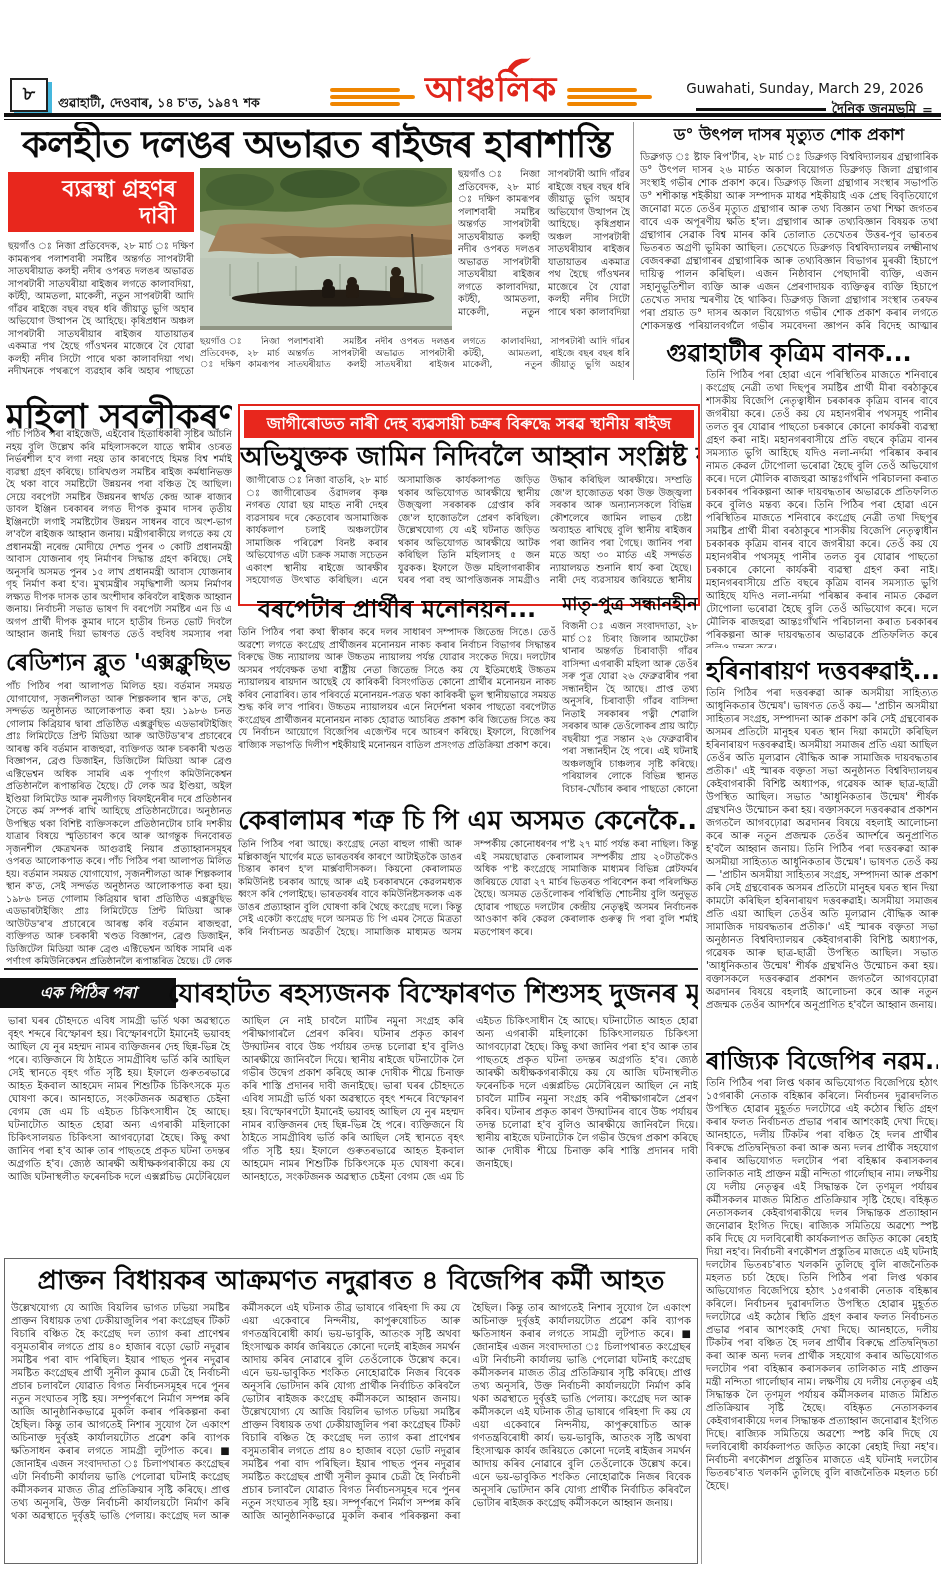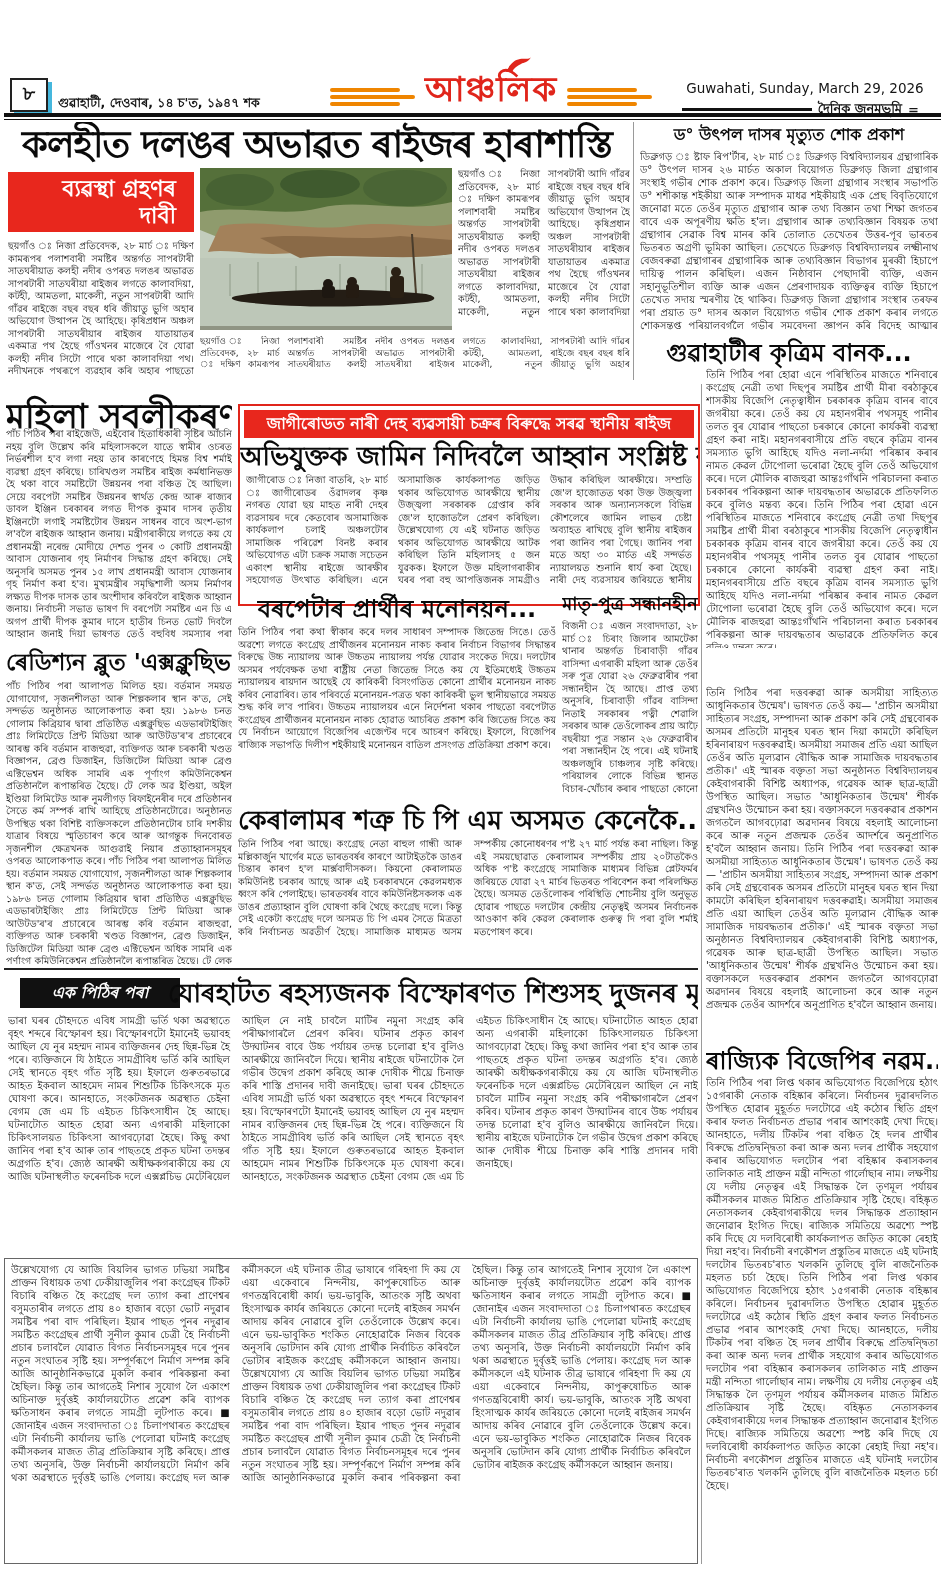--- a/index.html
+++ b/index.html
@@ -55,21 +55,21 @@
       <span class="logo-text">আঞ্চলিক</span>
     </div>
     <div class="stripes">
       <div style="width:70px;"></div>
         <div style="width:85px;"></div>
         <div style="width:70px;"></div>
     </div>
   </div>
 
   <div class="abs date-en" style="right:10px;top:80px;width:260px;">Guwahati, Sunday, March 29, 2026</div>
-  <div class="abs masthead-row" style="right:26px;top:99px;width:300px;">
+  <div class="abs masthead-row" style="right:12px;top:99px;width:300px;">
     <div class="masthead-dash"></div>
     <span>দৈনিক জনমভূমি</span>
     <span>=</span>
   </div>
 
   <div class="abs double-rule-a" style="left:4px;top:113px;width:937px;"></div>
   <div class="abs double-rule-b" style="left:4px;top:118.5px;width:937px;"></div>
 
   <div class="abs hl" style="left:5px;top:122px;width:624px;font-size:37px;line-height:46px;letter-spacing:-1px;">কলহীত দলঙৰ অভাৱত ৰাইজৰ হাৰাশাস্তি</div>
 
@@ -134,28 +134,30 @@
 
   <div class="abs hl" style="left:238px;top:590px;width:318px;font-size:24px;">বৰপেটাৰ প্ৰাৰ্থীৰ মনোনয়ন...</div>
   <div class="abs body-text body-sm" style="left:238px;top:626px;width:318px;height:168px;">তিনি পিঠিৰ পৰা  কথা স্বীকাৰ কৰে দলৰ সাধাৰণ সম্পাদক জিতেন্দ্ৰ সিঙে। তেওঁ অৱশ্যে লগতে কংগ্ৰেছ প্ৰাৰ্থীজনৰ মনোনয়ন নাকচ কৰাৰ নিৰ্বাচন বিভাগৰ সিদ্ধান্তৰ বিৰুদ্ধে উচ্চ ন্যায়ালয় আৰু উচ্চতম ন্যায়ালয় পৰ্যন্ত যোৱাৰ সংকেত দিয়ে। দলটোৰ অসমৰ পৰ্যবেক্ষক তথা ৰাষ্ট্ৰীয় নেতা জিতেন্দ্ৰ সিঙে কয় যে ইতিমধ্যেই উচ্চতম ন্যায়ালয়ৰ ৰায়দান আছেই যে কাৰিকৰী বিসংগতিত কোনো প্ৰাৰ্থীৰ মনোনয়ন নাকচ কৰিব নোৱাৰিব। তাৰ পৰিবৰ্তে মনোনয়ন-পত্ৰত থকা কাৰিকৰী ভুল স্থানীয়ভাৱে সময়ত শুদ্ধ কৰি ল'ব পাৰিব। উচ্চতম ন্যায়ালয়ৰ এনে নিৰ্দেশনা থকাৰ পাছতো বৰপেটাত কংগ্ৰেছৰ প্ৰাৰ্থীজনৰ মনোনয়ন নাকচ হোৱাত আচৰিত প্ৰকাশ কৰি জিতেন্দ্ৰ সিঙে কয় যে নিৰ্বাচন আয়োগে বিজেপিৰ এজেণ্টৰ দৰে আচৰণ কৰিছে। ইফালে, বিজেপিৰ ৰাজ্যিক সভাপতি দিলীপ শইকীয়াই মনোনয়ন বাতিল প্ৰসংগত প্ৰতিক্ৰিয়া প্ৰকাশ কৰে।</div>
 
   <div class="abs hl" style="left:562px;top:590px;width:136px;font-size:18px;">মাতৃ-পুত্ৰ সন্ধানহীন</div>
   <div class="abs body-text body-sm" style="left:562px;top:620px;width:136px;height:174px;">বিজনী ঃ এজন সংবাদদাতা, ২৮ মাৰ্চ ঃ চিৰাং জিলাৰ আমটেকা থানাৰ অন্তৰ্গত চিৰাবাড়ী গাঁৱৰ বাসিন্দা এগৰাকী মহিলা আৰু তেওঁৰ সৰু পুত্ৰ যোৱা ২৬ ফেব্ৰুৱাৰীৰ পৰা সন্ধানহীন হৈ আছে। প্ৰাপ্ত তথ্য অনুসৰি, চিৰাবাড়ী গাঁৱৰ বাসিন্দা নিতাই সৰকাৰৰ পত্নী শেৱালি সৰকাৰ আৰু তেওঁলোকৰ প্ৰায় আঢ়ৈ বছৰীয়া পুত্ৰ সন্তান ২৬ ফেব্ৰুৱাৰীৰ পৰা সন্ধানহীন হৈ পৰে। এই ঘটনাই অঞ্চলজুৰি চাঞ্চল্যৰ সৃষ্টি কৰিছে। পৰিয়ালৰ লোকে বিভিন্ন স্থানত বিচাৰ-খোঁচাৰ কৰাৰ পাছতো কোনো সন্ধান লাভ নকৰাত আমটেকা থানাত এজাহাৰ দাখিল কৰিছে।</div>
 
   <div class="abs hl" style="left:238px;top:800px;width:460px;font-size:26px;">কেৰালামৰ শত্ৰু চি পি এম অসমত কেনেকৈ...</div>
   <div class="abs body-text body-sm" style="left:238px;top:838px;width:460px;height:126px;column-count:2;column-gap:12px;">তিনি পিঠিৰ পৰা  আছে। কংগ্ৰেছ নেতা ৰাহুল গান্ধী আৰু মল্লিকাৰ্জুন খাৰ্গেৰ মতে ভাৰতবৰ্ষৰ কাৰণে আটাইতকৈ ডাঙৰ চিন্তাৰ কাৰণ হ'ল মাৰ্ক্সবাদীসকল। কিয়নো কেৰালামত কমিউনিষ্ট চৰকাৰ আছে আৰু এই চৰকাৰখনে কেৱলমধ্যক ধ্বংস কৰি পেলাইছে। ভাৰতবৰ্ষৰ বাবে কমিউনিষ্টসকলক এক ডাঙৰ প্ৰত্যাহ্বান বুলি ঘোষণা কৰি থৈছে কংগ্ৰেছ দলে। কিন্তু সেই একেটা কংগ্ৰেছ দলে অসমত চি পি এমৰ সৈতে মিত্ৰতা কৰি নিৰ্বাচনত অৱতীৰ্ণ হৈছে। সামাজিক মাধ্যমত অসম সম্পৰ্কীয় কোনোধৰণৰ প'ষ্ট ২৭ মাৰ্চ পৰ্যন্ত কৰা নাছিল। কিন্তু এই সময়ছোৱাত কেৰালামৰ সম্পৰ্কীয় প্ৰায় ২০টাতকৈও অধিক প'ষ্ট কংগ্ৰেছে সামাজিক মাধ্যমৰ বিভিন্ন প্লেটফৰ্মৰ জৰিয়তে যোৱা ২৭ মাৰ্চৰ ভিতৰত পৰিবেশন কৰা পৰিলক্ষিত হৈছে। অসমত তেওঁলোকৰ পৰিস্থিতি শোচনীয় বুলি অনুভূত হোৱাৰ পাছতে দলটোৰ কেন্দ্ৰীয় নেতৃত্বই অসমৰ নিৰ্বাচনক আওকাণ কৰি কেৱল কেৰালাক গুৰুত্ব দি পৰা বুলি শৰ্মাই মতপোষণ কৰে।</div>
 
+  <div class="abs hl" style="left:706px;top:652px;width:232px;font-size:24px;">হৰিনাৰায়ণ দত্তবৰুৱাই...</div>
   <div class="abs body-text" style="left:706px;top:686px;width:232px;height:350px;">তিনি পিঠিৰ পৰা  দত্তবৰুৱা আৰু অসমীয়া সাহিত্যত আধুনিকতাৰ উন্মেষ'। ভাষণত তেওঁ কয়— 'প্ৰাচীন অসমীয়া সাহিত্যৰ সংগ্ৰহ, সম্পাদনা আৰু প্ৰকাশ কৰি সেই গ্ৰন্থবোৰক অসমৰ প্ৰতিটো মানুহৰ ঘৰত স্থান দিয়া কামটো কৰিছিল হৰিনাৰায়ণ দত্তবৰুৱাই। অসমীয়া সমাজৰ প্ৰতি এয়া আছিল তেওঁৰ অতি মূল্যৱান বৌদ্ধিক আৰু সামাজিক দায়বদ্ধতাৰ প্ৰতীক।' এই স্মাৰক বক্তৃতা সভা অনুষ্ঠানত বিশ্ববিদ্যালয়ৰ কেইবাগৰাকী বিশিষ্ট অধ্যাপক, গৱেষক আৰু ছাত্ৰ-ছাত্ৰী উপস্থিত আছিল। সভাত 'আধুনিকতাৰ উন্মেষ' শীৰ্ষক গ্ৰন্থখনিও উন্মোচন কৰা হয়। বক্তাসকলে দত্তবৰুৱাৰ প্ৰকাশন জগতলৈ আগবঢ়োৱা অৱদানৰ বিষয়ে বহলাই আলোচনা কৰে আৰু নতুন প্ৰজন্মক তেওঁৰ আদৰ্শৰে অনুপ্ৰাণিত হ'বলৈ আহ্বান জনায়। তিনি পিঠিৰ পৰা  দত্তবৰুৱা আৰু অসমীয়া সাহিত্যত আধুনিকতাৰ উন্মেষ'। ভাষণত তেওঁ কয়— 'প্ৰাচীন অসমীয়া সাহিত্যৰ সংগ্ৰহ, সম্পাদনা আৰু প্ৰকাশ কৰি সেই গ্ৰন্থবোৰক অসমৰ প্ৰতিটো মানুহৰ ঘৰত স্থান দিয়া কামটো কৰিছিল হৰিনাৰায়ণ দত্তবৰুৱাই। অসমীয়া সমাজৰ প্ৰতি এয়া আছিল তেওঁৰ অতি মূল্যৱান বৌদ্ধিক আৰু সামাজিক দায়বদ্ধতাৰ প্ৰতীক।' এই স্মাৰক বক্তৃতা সভা অনুষ্ঠানত বিশ্ববিদ্যালয়ৰ কেইবাগৰাকী বিশিষ্ট অধ্যাপক, গৱেষক আৰু ছাত্ৰ-ছাত্ৰী উপস্থিত আছিল। সভাত 'আধুনিকতাৰ উন্মেষ' শীৰ্ষক গ্ৰন্থখনিও উন্মোচন কৰা হয়। বক্তাসকলে দত্তবৰুৱাৰ প্ৰকাশন জগতলৈ আগবঢ়োৱা অৱদানৰ বিষয়ে বহলাই আলোচনা কৰে আৰু নতুন প্ৰজন্মক তেওঁৰ আদৰ্শৰে অনুপ্ৰাণিত হ'বলৈ আহ্বান জনায়।</div>
 
   <div class="abs hl" style="left:706px;top:1042px;width:232px;font-size:24px;">ৰাজ্যিক বিজেপিৰ নৱম...</div>
   <div class="abs body-text" style="left:706px;top:1076px;width:232px;height:482px;">তিনি পিঠিৰ পৰা  লিপ্ত থকাৰ অভিযোগত বিজেপিয়ে হঠাৎ ১৫গৰাকী নেতাক বহিষ্কাৰ কৰিলে। নিৰ্বাচনৰ দুৱাৰদলিত উপস্থিত হোৱাৰ মুহূৰ্তত দলটোৱে এই কঠোৰ স্থিতি গ্ৰহণ কৰাৰ ফলত নিৰ্বাচনত প্ৰভাৱ পৰাৰ আশংকাই দেখা দিছে। আনহাতে, দলীয় টিকটৰ পৰা বঞ্চিত হৈ দলৰ প্ৰাৰ্থীৰ বিৰুদ্ধে প্ৰতিদ্বন্দ্বিতা কৰা আৰু অন্য দলৰ প্ৰাৰ্থীক সহযোগ কৰাৰ অভিযোগত দলটোৰ পৰা বহিষ্কাৰ কৰাসকলৰ তালিকাত নাই প্ৰাক্তন মন্ত্ৰী নন্দিতা গাৰ্লোছাৰ নাম। লক্ষণীয় যে দলীয় নেতৃত্বৰ এই সিদ্ধান্তক লৈ তৃণমূল পৰ্যায়ৰ কৰ্মীসকলৰ মাজত মিশ্ৰিত প্ৰতিক্ৰিয়াৰ সৃষ্টি হৈছে। বহিষ্কৃত নেতাসকলৰ কেইবাগৰাকীয়ে দলৰ সিদ্ধান্তক প্ৰত্যাহ্বান জনোৱাৰ ইংগিত দিছে। ৰাজ্যিক সমিতিয়ে অৱশ্যে স্পষ্ট কৰি দিছে যে দলবিৰোধী কাৰ্যকলাপত জড়িত কাকো ৰেহাই দিয়া নহ'ব। নিৰ্বাচনী ৰণকৌশল প্ৰস্তুতিৰ মাজতে এই ঘটনাই দলটোৰ ভিতৰচ'ৰাত খলকনি তুলিছে বুলি ৰাজনৈতিক মহলত চৰ্চা হৈছে। তিনি পিঠিৰ পৰা  লিপ্ত থকাৰ অভিযোগত বিজেপিয়ে হঠাৎ ১৫গৰাকী নেতাক বহিষ্কাৰ কৰিলে। নিৰ্বাচনৰ দুৱাৰদলিত উপস্থিত হোৱাৰ মুহূৰ্তত দলটোৱে এই কঠোৰ স্থিতি গ্ৰহণ কৰাৰ ফলত নিৰ্বাচনত প্ৰভাৱ পৰাৰ আশংকাই দেখা দিছে। আনহাতে, দলীয় টিকটৰ পৰা বঞ্চিত হৈ দলৰ প্ৰাৰ্থীৰ বিৰুদ্ধে প্ৰতিদ্বন্দ্বিতা কৰা আৰু অন্য দলৰ প্ৰাৰ্থীক সহযোগ কৰাৰ অভিযোগত দলটোৰ পৰা বহিষ্কাৰ কৰাসকলৰ তালিকাত নাই প্ৰাক্তন মন্ত্ৰী নন্দিতা গাৰ্লোছাৰ নাম। লক্ষণীয় যে দলীয় নেতৃত্বৰ এই সিদ্ধান্তক লৈ তৃণমূল পৰ্যায়ৰ কৰ্মীসকলৰ মাজত মিশ্ৰিত প্ৰতিক্ৰিয়াৰ সৃষ্টি হৈছে। বহিষ্কৃত নেতাসকলৰ কেইবাগৰাকীয়ে দলৰ সিদ্ধান্তক প্ৰত্যাহ্বান জনোৱাৰ ইংগিত দিছে। ৰাজ্যিক সমিতিয়ে অৱশ্যে স্পষ্ট কৰি দিছে যে দলবিৰোধী কাৰ্যকলাপত জড়িত কাকো ৰেহাই দিয়া নহ'ব। নিৰ্বাচনী ৰণকৌশল প্ৰস্তুতিৰ মাজতে এই ঘটনাই দলটোৰ ভিতৰচ'ৰাত খলকনি তুলিছে বুলি ৰাজনৈতিক মহলত চৰ্চা হৈছে।</div>
 
   <div class="abs rule-h" style="left:4px;top:968px;width:694px;"></div>
 
-  <div class="abs tag-black" style="left:20px;top:978px;width:160px;height:30px;">এক পিঠিৰ পৰা</div>
+  <div class="abs tag-black" style="left:0;top:978px;width:176px;height:30px;">এক পিঠিৰ পৰা</div>
   <div class="abs hl" style="left:168px;top:976px;width:530px;font-size:26px;line-height:34px;">যোৰহাটত ৰহস্যজনক বিস্ফোৰণত শিশুসহ দুজনৰ মৃত্যু</div>
   <div class="abs body-text" style="left:8px;top:1014px;width:690px;height:238px;column-count:3;column-gap:12px;">ভাৰা ঘৰৰ চৌহদতে এবিধ সামগ্ৰী ভৰ্তি থকা অৱস্থাতে বৃহৎ শব্দৰে বিস্ফোৰণ হয়। বিস্ফোৰণটো ইমানেই ভয়াবহ আছিল যে নুৰ মহম্মদ নামৰ ব্যক্তিজনৰ দেহ ছিন্ন-ভিন্ন হৈ পৰে। ব্যক্তিজনে যি ঠাইতে সামগ্ৰীবিধ ভৰ্তি কৰি আছিল সেই স্থানতে বৃহৎ গাঁত সৃষ্টি হয়। ইফালে গুৰুতৰভাৱে আহত ইকবাল আহমেদ নামৰ শিশুটিক চিকিৎসকে মৃত ঘোষণা কৰে। আনহাতে, সংকটজনক অৱস্থাত চেইনা বেগম জে এম চি এইচত চিকিৎসাধীন হৈ আছে। ঘটনাটোত আহত হোৱা অন্য এগৰাকী মহিলাকো চিকিৎসালয়ত চিকিৎসা আগবঢ়োৱা হৈছে। কিছু কথা জানিব পৰা হ'ব আৰু তাৰ পাছতহে প্ৰকৃত ঘটনা তদন্তৰ অগ্ৰগতি হ'ব। জ্যেষ্ঠ আৰক্ষী অধীক্ষকগৰাকীয়ে কয় যে আজি ঘটনাস্থলীত ফৰেনচিক দলে এক্সপ্লচিভ মেটেৰিয়েল আছিল নে নাই চাবলৈ মাটিৰ নমুনা সংগ্ৰহ কৰি পৰীক্ষাগাৰলৈ প্ৰেৰণ কৰিব। ঘটনাৰ প্ৰকৃত কাৰণ উদ্ঘাটনৰ বাবে উচ্চ পৰ্যায়ৰ তদন্ত চলোৱা হ'ব বুলিও আৰক্ষীয়ে জানিবলৈ দিয়ে। স্থানীয় ৰাইজে ঘটনাটোক লৈ গভীৰ উদ্বেগ প্ৰকাশ কৰিছে আৰু দোষীক শীঘ্ৰে চিনাক্ত কৰি শাস্তি প্ৰদানৰ দাবী জনাইছে। ভাৰা ঘৰৰ চৌহদতে এবিধ সামগ্ৰী ভৰ্তি থকা অৱস্থাতে বৃহৎ শব্দৰে বিস্ফোৰণ হয়। বিস্ফোৰণটো ইমানেই ভয়াবহ আছিল যে নুৰ মহম্মদ নামৰ ব্যক্তিজনৰ দেহ ছিন্ন-ভিন্ন হৈ পৰে। ব্যক্তিজনে যি ঠাইতে সামগ্ৰীবিধ ভৰ্তি কৰি আছিল সেই স্থানতে বৃহৎ গাঁত সৃষ্টি হয়। ইফালে গুৰুতৰভাৱে আহত ইকবাল আহমেদ নামৰ শিশুটিক চিকিৎসকে মৃত ঘোষণা কৰে। আনহাতে, সংকটজনক অৱস্থাত চেইনা বেগম জে এম চি এইচত চিকিৎসাধীন হৈ আছে। ঘটনাটোত আহত হোৱা অন্য এগৰাকী মহিলাকো চিকিৎসালয়ত চিকিৎসা আগবঢ়োৱা হৈছে। কিছু কথা জানিব পৰা হ'ব আৰু তাৰ পাছতহে প্ৰকৃত ঘটনা তদন্তৰ অগ্ৰগতি হ'ব। জ্যেষ্ঠ আৰক্ষী অধীক্ষকগৰাকীয়ে কয় যে আজি ঘটনাস্থলীত ফৰেনচিক দলে এক্সপ্লচিভ মেটেৰিয়েল আছিল নে নাই চাবলৈ মাটিৰ নমুনা সংগ্ৰহ কৰি পৰীক্ষাগাৰলৈ প্ৰেৰণ কৰিব। ঘটনাৰ প্ৰকৃত কাৰণ উদ্ঘাটনৰ বাবে উচ্চ পৰ্যায়ৰ তদন্ত চলোৱা হ'ব বুলিও আৰক্ষীয়ে জানিবলৈ দিয়ে। স্থানীয় ৰাইজে ঘটনাটোক লৈ গভীৰ উদ্বেগ প্ৰকাশ কৰিছে আৰু দোষীক শীঘ্ৰে চিনাক্ত কৰি শাস্তি প্ৰদানৰ দাবী জনাইছে।</div>
 
   <div class="abs" style="left:4px;top:1258px;width:694px;height:306px;border:1.5px solid #666;box-sizing:border-box;">
+    <div class="hl" style="margin-top:4px;font-size:26px;line-height:34px;">প্ৰাক্তন বিধায়কৰ আক্ৰমণত নদুৱাৰত ৪ বিজেপিৰ কৰ্মী আহত</div>
     <div class="body-text" style="margin:4px 6px;height:254px;column-count:3;column-gap:12px;">উল্লেখযোগ্য যে আজি বিয়লিৰ ভাগত ঢভিয়া সমষ্টিৰ প্ৰাক্তন বিধায়ক তথা ঢেকীয়াজুলিৰ পৰা কংগ্ৰেছৰ টিকট বিচাৰি বঞ্চিত হৈ কংগ্ৰেছ দল ত্যাগ কৰা প্ৰাণেশ্বৰ বসুমতাৰীৰ লগতে প্ৰায় ৪০ হাজাৰ বড়ো ভোট নদুৱাৰ সমষ্টিৰ পৰা বাদ পৰিছিল। ইয়াৰ পাছত পুনৰ নদুৱাৰ সমষ্টিত কংগ্ৰেছৰ প্ৰাৰ্থী সুনীল কুমাৰ চেত্ৰী হৈ নিৰ্বাচনী প্ৰচাৰ চলাবলৈ যোৱাত বিগত নিৰ্বাচনসমূহৰ দৰে পুনৰ নতুন সংঘাতৰ সৃষ্টি হয়। সম্পূৰ্ণৰূপে নিৰ্মাণ সম্পন্ন কৰি আজি আনুষ্ঠানিকভাৱে মুকলি কৰাৰ পৰিকল্পনা কৰা হৈছিল। কিন্তু তাৰ আগতেই নিশাৰ সুযোগ লৈ একাংশ অচিনাক্ত দুৰ্বৃত্তই কাৰ্যালয়টোত প্ৰৱেশ কৰি ব্যাপক ক্ষতিসাধন কৰাৰ লগতে সামগ্ৰী লুটপাত কৰে। ■  জোনাইৰ এজন সংবাদদাতা ঃ চিলাপথাৰত কংগ্ৰেছৰ এটা নিৰ্বাচনী কাৰ্যালয় ভাঙি পেলোৱা ঘটনাই কংগ্ৰেছ কৰ্মীসকলৰ মাজত তীব্ৰ প্ৰতিক্ৰিয়াৰ সৃষ্টি কৰিছে। প্ৰাপ্ত তথ্য অনুসৰি, উক্ত নিৰ্বাচনী কাৰ্যালয়টো নিৰ্মাণ কৰি থকা অৱস্থাতে দুৰ্বৃত্তই ভাঙি পেলায়। কংগ্ৰেছ দল আৰু কৰ্মীসকলে এই ঘটনাক তীব্ৰ ভাষাৰে গৰিহণা দি কয় যে এয়া একেবাৰে নিন্দনীয়, কাপুৰুষোচিত আৰু গণতন্ত্ৰবিৰোধী কাৰ্য। ভয়-ভাবুকি, আতংক সৃষ্টি অথবা হিংসাত্মক কাৰ্যৰ জৰিয়তে কোনো দলেই ৰাইজৰ সমৰ্থন আদায় কৰিব নোৱাৰে বুলি তেওঁলোকে উল্লেখ কৰে। এনে ভয়-ভাবুকিত শংকিত নোহোৱাকৈ নিজৰ বিবেক অনুসৰি ভোটদান কৰি যোগ্য প্ৰাৰ্থীক নিৰ্বাচিত কৰিবলৈ ভোটাৰ ৰাইজক কংগ্ৰেছ কৰ্মীসকলে আহ্বান জনায়। উল্লেখযোগ্য যে আজি বিয়লিৰ ভাগত ঢভিয়া সমষ্টিৰ প্ৰাক্তন বিধায়ক তথা ঢেকীয়াজুলিৰ পৰা কংগ্ৰেছৰ টিকট বিচাৰি বঞ্চিত হৈ কংগ্ৰেছ দল ত্যাগ কৰা প্ৰাণেশ্বৰ বসুমতাৰীৰ লগতে প্ৰায় ৪০ হাজাৰ বড়ো ভোট নদুৱাৰ সমষ্টিৰ পৰা বাদ পৰিছিল। ইয়াৰ পাছত পুনৰ নদুৱাৰ সমষ্টিত কংগ্ৰেছৰ প্ৰাৰ্থী সুনীল কুমাৰ চেত্ৰী হৈ নিৰ্বাচনী প্ৰচাৰ চলাবলৈ যোৱাত বিগত নিৰ্বাচনসমূহৰ দৰে পুনৰ নতুন সংঘাতৰ সৃষ্টি হয়। সম্পূৰ্ণৰূপে নিৰ্মাণ সম্পন্ন কৰি আজি আনুষ্ঠানিকভাৱে মুকলি কৰাৰ পৰিকল্পনা কৰা হৈছিল। কিন্তু তাৰ আগতেই নিশাৰ সুযোগ লৈ একাংশ অচিনাক্ত দুৰ্বৃত্তই কাৰ্যালয়টোত প্ৰৱেশ কৰি ব্যাপক ক্ষতিসাধন কৰাৰ লগতে সামগ্ৰী লুটপাত কৰে। ■  জোনাইৰ এজন সংবাদদাতা ঃ চিলাপথাৰত কংগ্ৰেছৰ এটা নিৰ্বাচনী কাৰ্যালয় ভাঙি পেলোৱা ঘটনাই কংগ্ৰেছ কৰ্মীসকলৰ মাজত তীব্ৰ প্ৰতিক্ৰিয়াৰ সৃষ্টি কৰিছে। প্ৰাপ্ত তথ্য অনুসৰি, উক্ত নিৰ্বাচনী কাৰ্যালয়টো নিৰ্মাণ কৰি থকা অৱস্থাতে দুৰ্বৃত্তই ভাঙি পেলায়। কংগ্ৰেছ দল আৰু কৰ্মীসকলে এই ঘটনাক তীব্ৰ ভাষাৰে গৰিহণা দি কয় যে এয়া একেবাৰে নিন্দনীয়, কাপুৰুষোচিত আৰু গণতন্ত্ৰবিৰোধী কাৰ্য। ভয়-ভাবুকি, আতংক সৃষ্টি অথবা হিংসাত্মক কাৰ্যৰ জৰিয়তে কোনো দলেই ৰাইজৰ সমৰ্থন আদায় কৰিব নোৱাৰে বুলি তেওঁলোকে উল্লেখ কৰে। এনে ভয়-ভাবুকিত শংকিত নোহোৱাকৈ নিজৰ বিবেক অনুসৰি ভোটদান কৰি যোগ্য প্ৰাৰ্থীক নিৰ্বাচিত কৰিবলৈ ভোটাৰ ৰাইজক কংগ্ৰেছ কৰ্মীসকলে আহ্বান জনায়।</div>
   </div>
 
 </div>
 
 </body></html>

